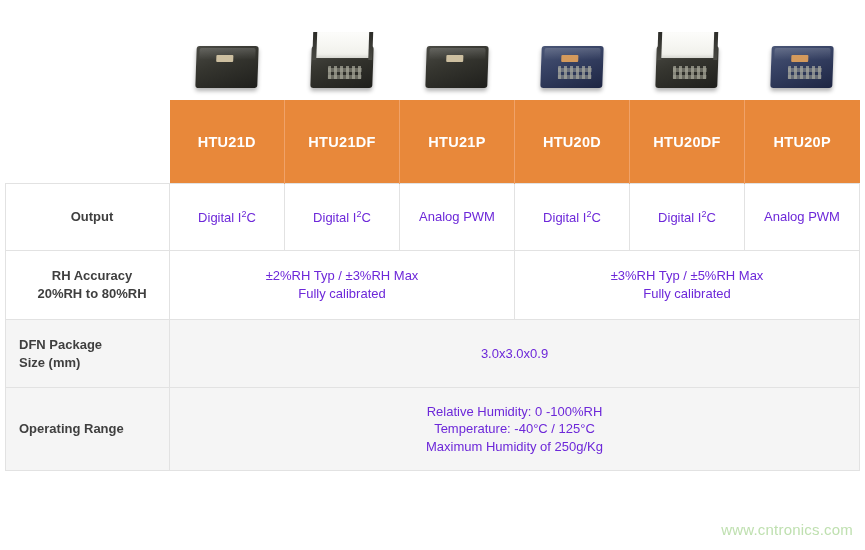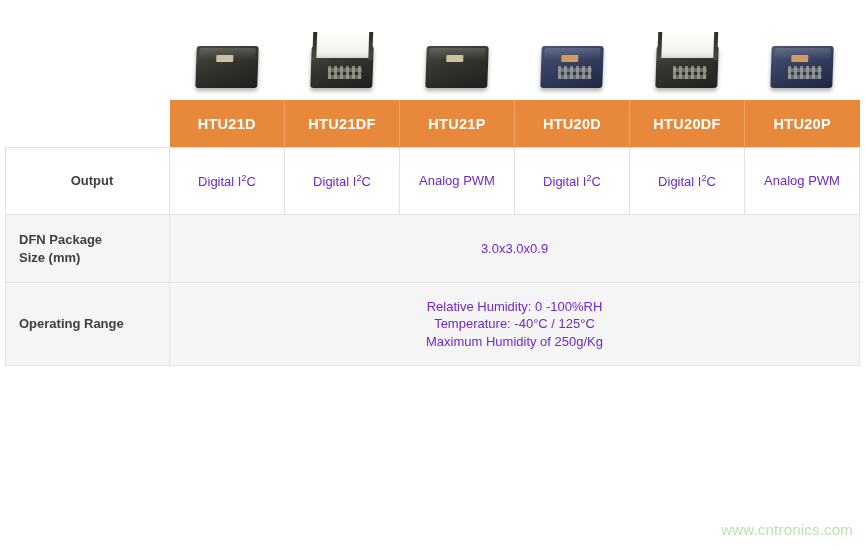--- a/index.html
+++ b/index.html
@@ -85,21 +85,21 @@
   th.hdr{
     background:#E8883A;
     color:#ffffff;
     font-size:14.5px;
     font-weight:bold;
     letter-spacing:.3px;
     height:47px;
     text-align:center;
     vertical-align:middle;
     border-right:1px solid #f0a268;
-    padding:0;
+    padding:18px;
   }
   th.hdr:last-child{border-right:none;}
   th.corner{background:#ffffff;border:none;}
 
   td{
     border:1px solid #e2e2e2;
     font-size:13px;
     color:#6d28d9;
     text-align:center;
     vertical-align:middle;
@@ -224,20 +224,28 @@
       <td class="rowlabel">Output</td>
       <td><span>Digital I</span><sup class="ic">2</sup><span>C</span></td>
       <td><span>Digital I</span><sup class="ic">2</sup><span>C</span></td>
       <td><span>Analog PWM</span></td>
       <td><span>Digital I</span><sup class="ic">2</sup><span>C</span></td>
       <td><span>Digital I</span><sup class="ic">2</sup><span>C</span></td>
       <td><span>Analog PWM</span></td>
     </tr>
 
 
+    <tr class="white r-rh">
+      <td class="rowlabel">RH Accuracy
+20%RH to 80%RH</td>
+      <td colspan="3" style="white-space:pre-line;">±2%RH Typ / ±3%RH Max
+Fully calibrated</td>
+      <td colspan="3" style="white-space:pre-line;">±3%RH Typ / ±5%RH Max
+Fully calibrated</td>
+    </tr>
 
     <tr class="grey r-dfn">
       <td class="rowlabel">DFN Package
 Size (mm)</td>
       <td colspan="6">3.0x3.0x0.9</td>
     </tr>
 
 
     <tr class="grey r-op">
       <td class="rowlabel">Operating Range</td>

